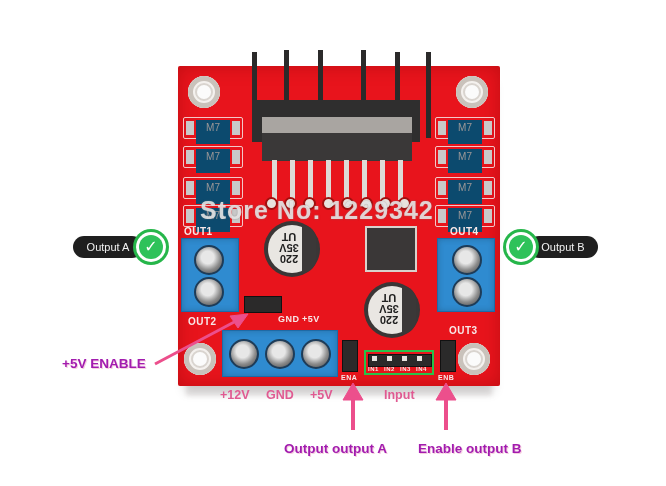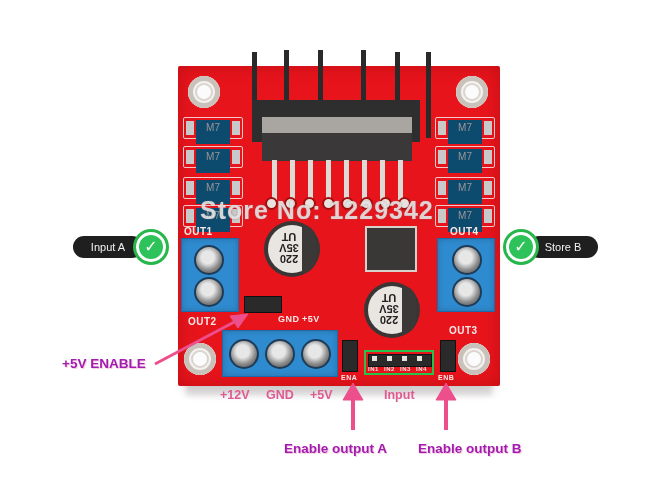--- a/index.html
+++ b/index.html
@@ -176,40 +176,40 @@
 <div class="abs silk" style="left:368px;top:366px;font-size:6px;">IN1</div>
 <div class="abs silk" style="left:384px;top:366px;font-size:6px;">IN2</div>
 <div class="abs silk" style="left:400px;top:366px;font-size:6px;">IN3</div>
 <div class="abs silk" style="left:416px;top:366px;font-size:6px;">IN4</div>
 
 <div class="abs jumper-hdr" style="left:440px;top:340px;width:14px;height:30px;"></div>
 <div class="abs silk" style="left:438px;top:374px;font-size:7px;">ENB</div>
 
 <div class="abs watermark">Store No: 1229342</div>
 
-<div class="abs pill" style="left:73px;top:236px;width:70px;">Input A</div>
+<div class="abs pill" style="left:73px;top:236px;width:70px;">Output A</div>
 <div class="abs badge" style="left:136px;top:232px;">
   <div class="badge-inner">✓</div>
 </div>
 
-<div class="abs pill" style="left:528px;top:236px;width:70px;">Store B</div>
+<div class="abs pill" style="left:528px;top:236px;width:70px;">Output B</div>
 <div class="abs badge" style="left:506px;top:232px;">
   <div class="badge-inner">✓</div>
 </div>
 
 <svg class="abs" style="left:0;top:0;" width="666" height="486">
   <g stroke="#ec4f8c" fill="#ec4f8c">
     <line x1="155" y1="364" x2="238" y2="320" stroke-width="3"></line>
     <polygon points="248,314 230,316 238,328"></polygon>
     <line x1="353" y1="430" x2="353" y2="395" stroke-width="4"></line>
     <polygon points="353,383 343,400 363,400"></polygon>
     <line x1="446" y1="430" x2="446" y2="395" stroke-width="4"></line>
     <polygon points="446,383 436,400 456,400"></polygon>
   </g>
 </svg>
 
 <div class="abs pink-label" style="left:62px;top:356px;">+5V ENABLE</div>
 <div class="abs pin-label" style="left:220px;top:388px;">+12V</div>
 <div class="abs pin-label" style="left:266px;top:388px;">GND</div>
 <div class="abs pin-label" style="left:310px;top:388px;">+5V</div>
 <div class="abs pin-label" style="left:384px;top:388px;">Input</div>
-<div class="abs pink-label" style="left:284px;top:441px;">Enable output A</div>
+<div class="abs pink-label" style="left:284px;top:441px;">Output output A</div>
 <div class="abs pink-label" style="left:418px;top:441px;">Enable output B</div>
 
 </body></html>

